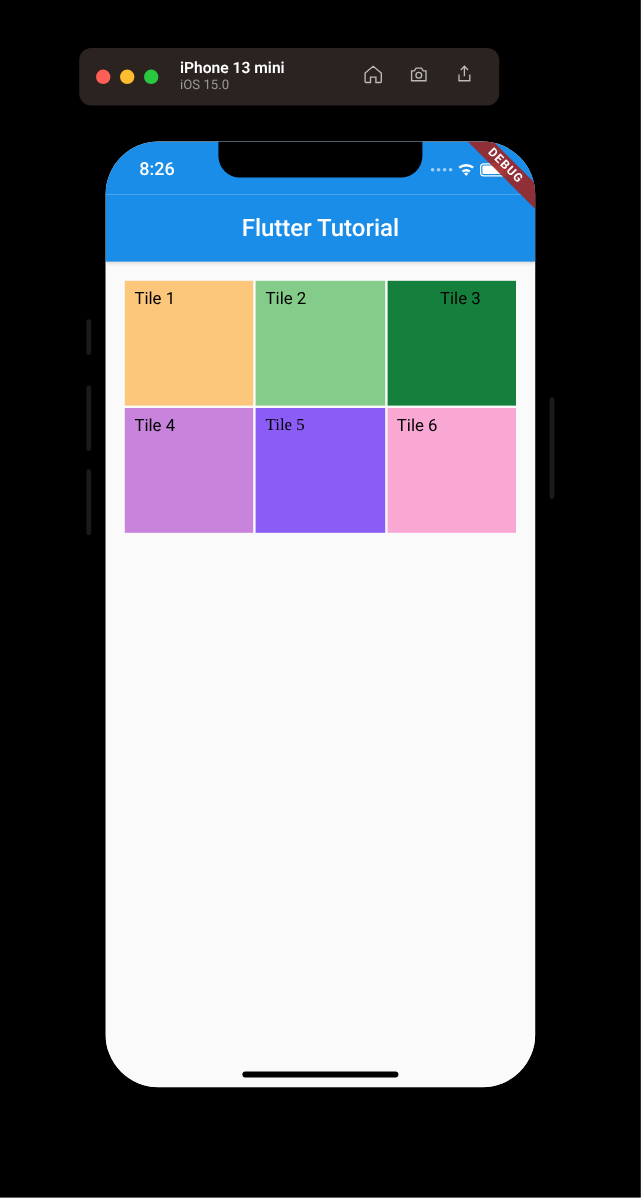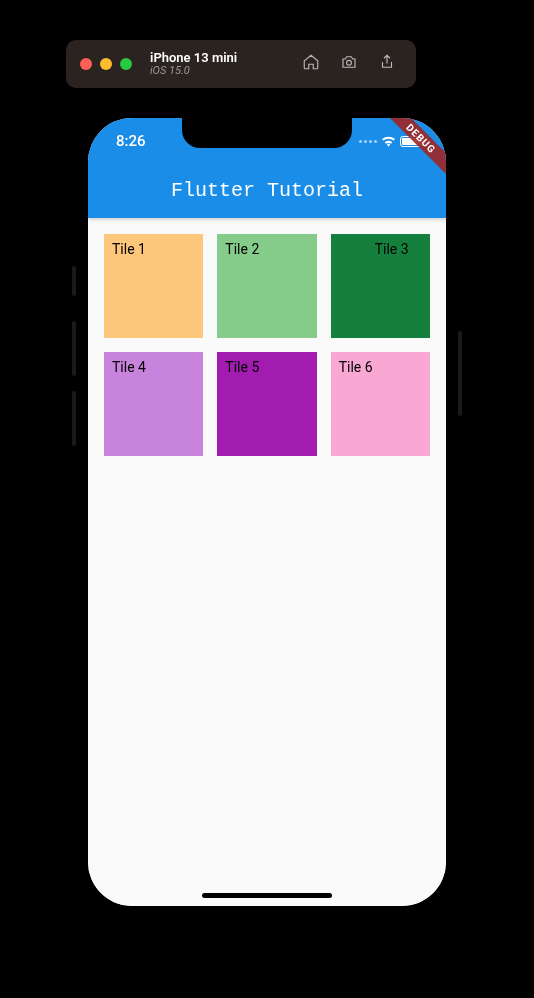--- a/index.html
+++ b/index.html
@@ -31,21 +31,21 @@
       width: 12px; height: 12px; border-radius: 50%;
     }
     .tl-close { background: #ff5f57; }
     .tl-min   { background: #febc2e; }
     .tl-max   { background: #28c840; }
     .sim-title {
       display: flex; flex-direction: column; line-height: 1.1;
       flex: 1;
     }
     .sim-title .device { color: #fff; font-weight: 600; font-size: 13px; }
-    .sim-title .os     { color: #999; font-size: 11px; font-style: italic; }
+    .sim-title .os     { color: #999; font-size: 11px; }
     .sim-actions { display: flex; gap: 20px; align-items: center; margin-right: 6px;}
     .sim-actions svg { width: 18px; height: 18px; stroke: #bbb; fill: none; stroke-width: 1.5; }
 
     
     .phone {
       position: absolute;
       top: 106px;
       left: 76px;
       width: 382px;
       height: 812px;
@@ -124,21 +124,20 @@
     .app-bar {
       position: absolute;
       top: 44px; left: 0; right: 0;
       height: 56px;
       background: #1a8de8;
       display: flex;
       align-items: center;
       justify-content: center;
       z-index: 5;
       box-shadow: 0 2px 3px rgba(0,0,0,0.15);
-      font-family: Liberation Mono, monospace;
     }
     .app-title {
       color: #fff;
       font-size: 20px;
       font-weight: 500;
     }
 
     
     .debug-banner {
       position: absolute;
@@ -165,34 +164,34 @@
     
     .content {
       position: absolute;
       top: 100px; left: 0; right: 0; bottom: 0;
       background: #fafafa;
       padding: 16px;
     }
     .grid {
       display: grid;
       grid-template-columns: repeat(3, 1fr);
-      gap: 14px;
+      gap: 2px;
     }
     .tile {
       height: 104px;
       padding: 7px 8px;
       font-size: 14px;
       color: #000;
       font-family: Roboto, -apple-system, sans-serif;
     }
     .t1 { background: #fcc67b; }
     .t2 { background: #85cc8a; }
     .t3 { background: #15803d; padding-left: 44px; }
     .t4 { background: #c883dc; }
-    .t5 { background: #a21caf; }
+    .t5 { background: #8b5cf6; font-family: Liberation Serif, serif; }
     .t6 { background: #f9a8d4; }
 
     
     .home-indicator {
       position: absolute;
       bottom: 8px; left: 50%; transform: translateX(-50%);
       width: 130px; height: 5px;
       background: #000;
       border-radius: 3px;
       z-index: 60;

